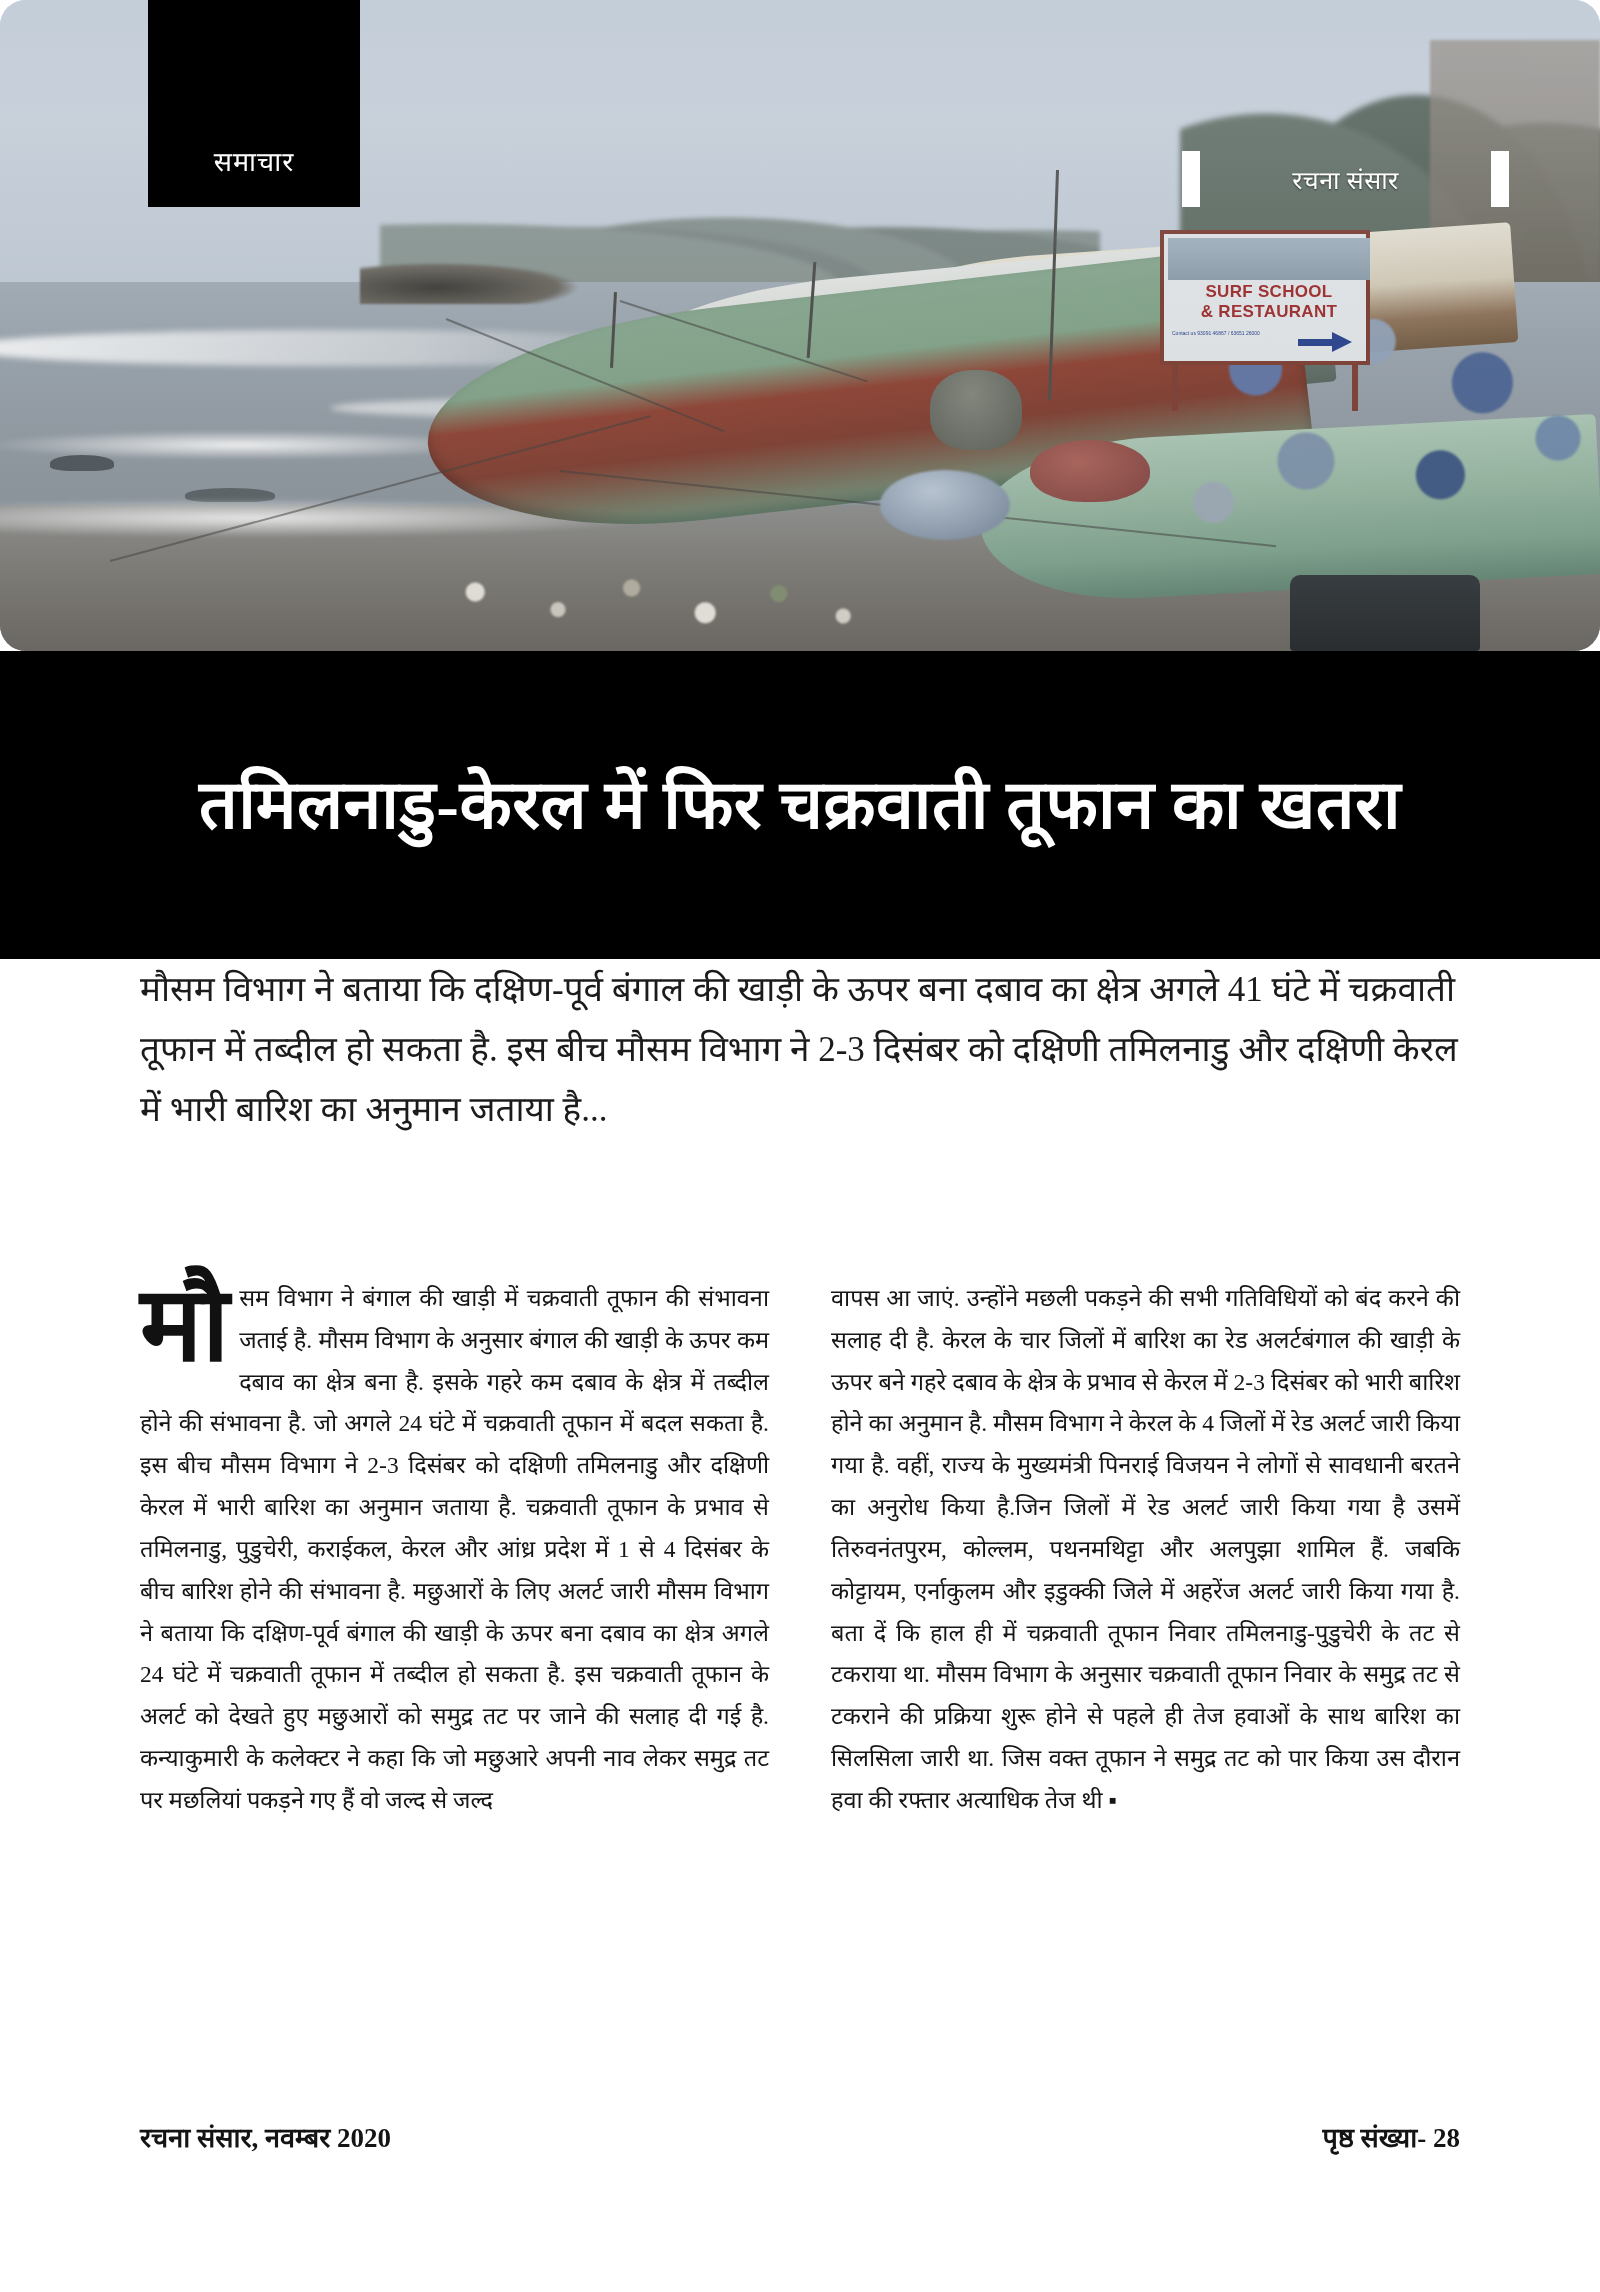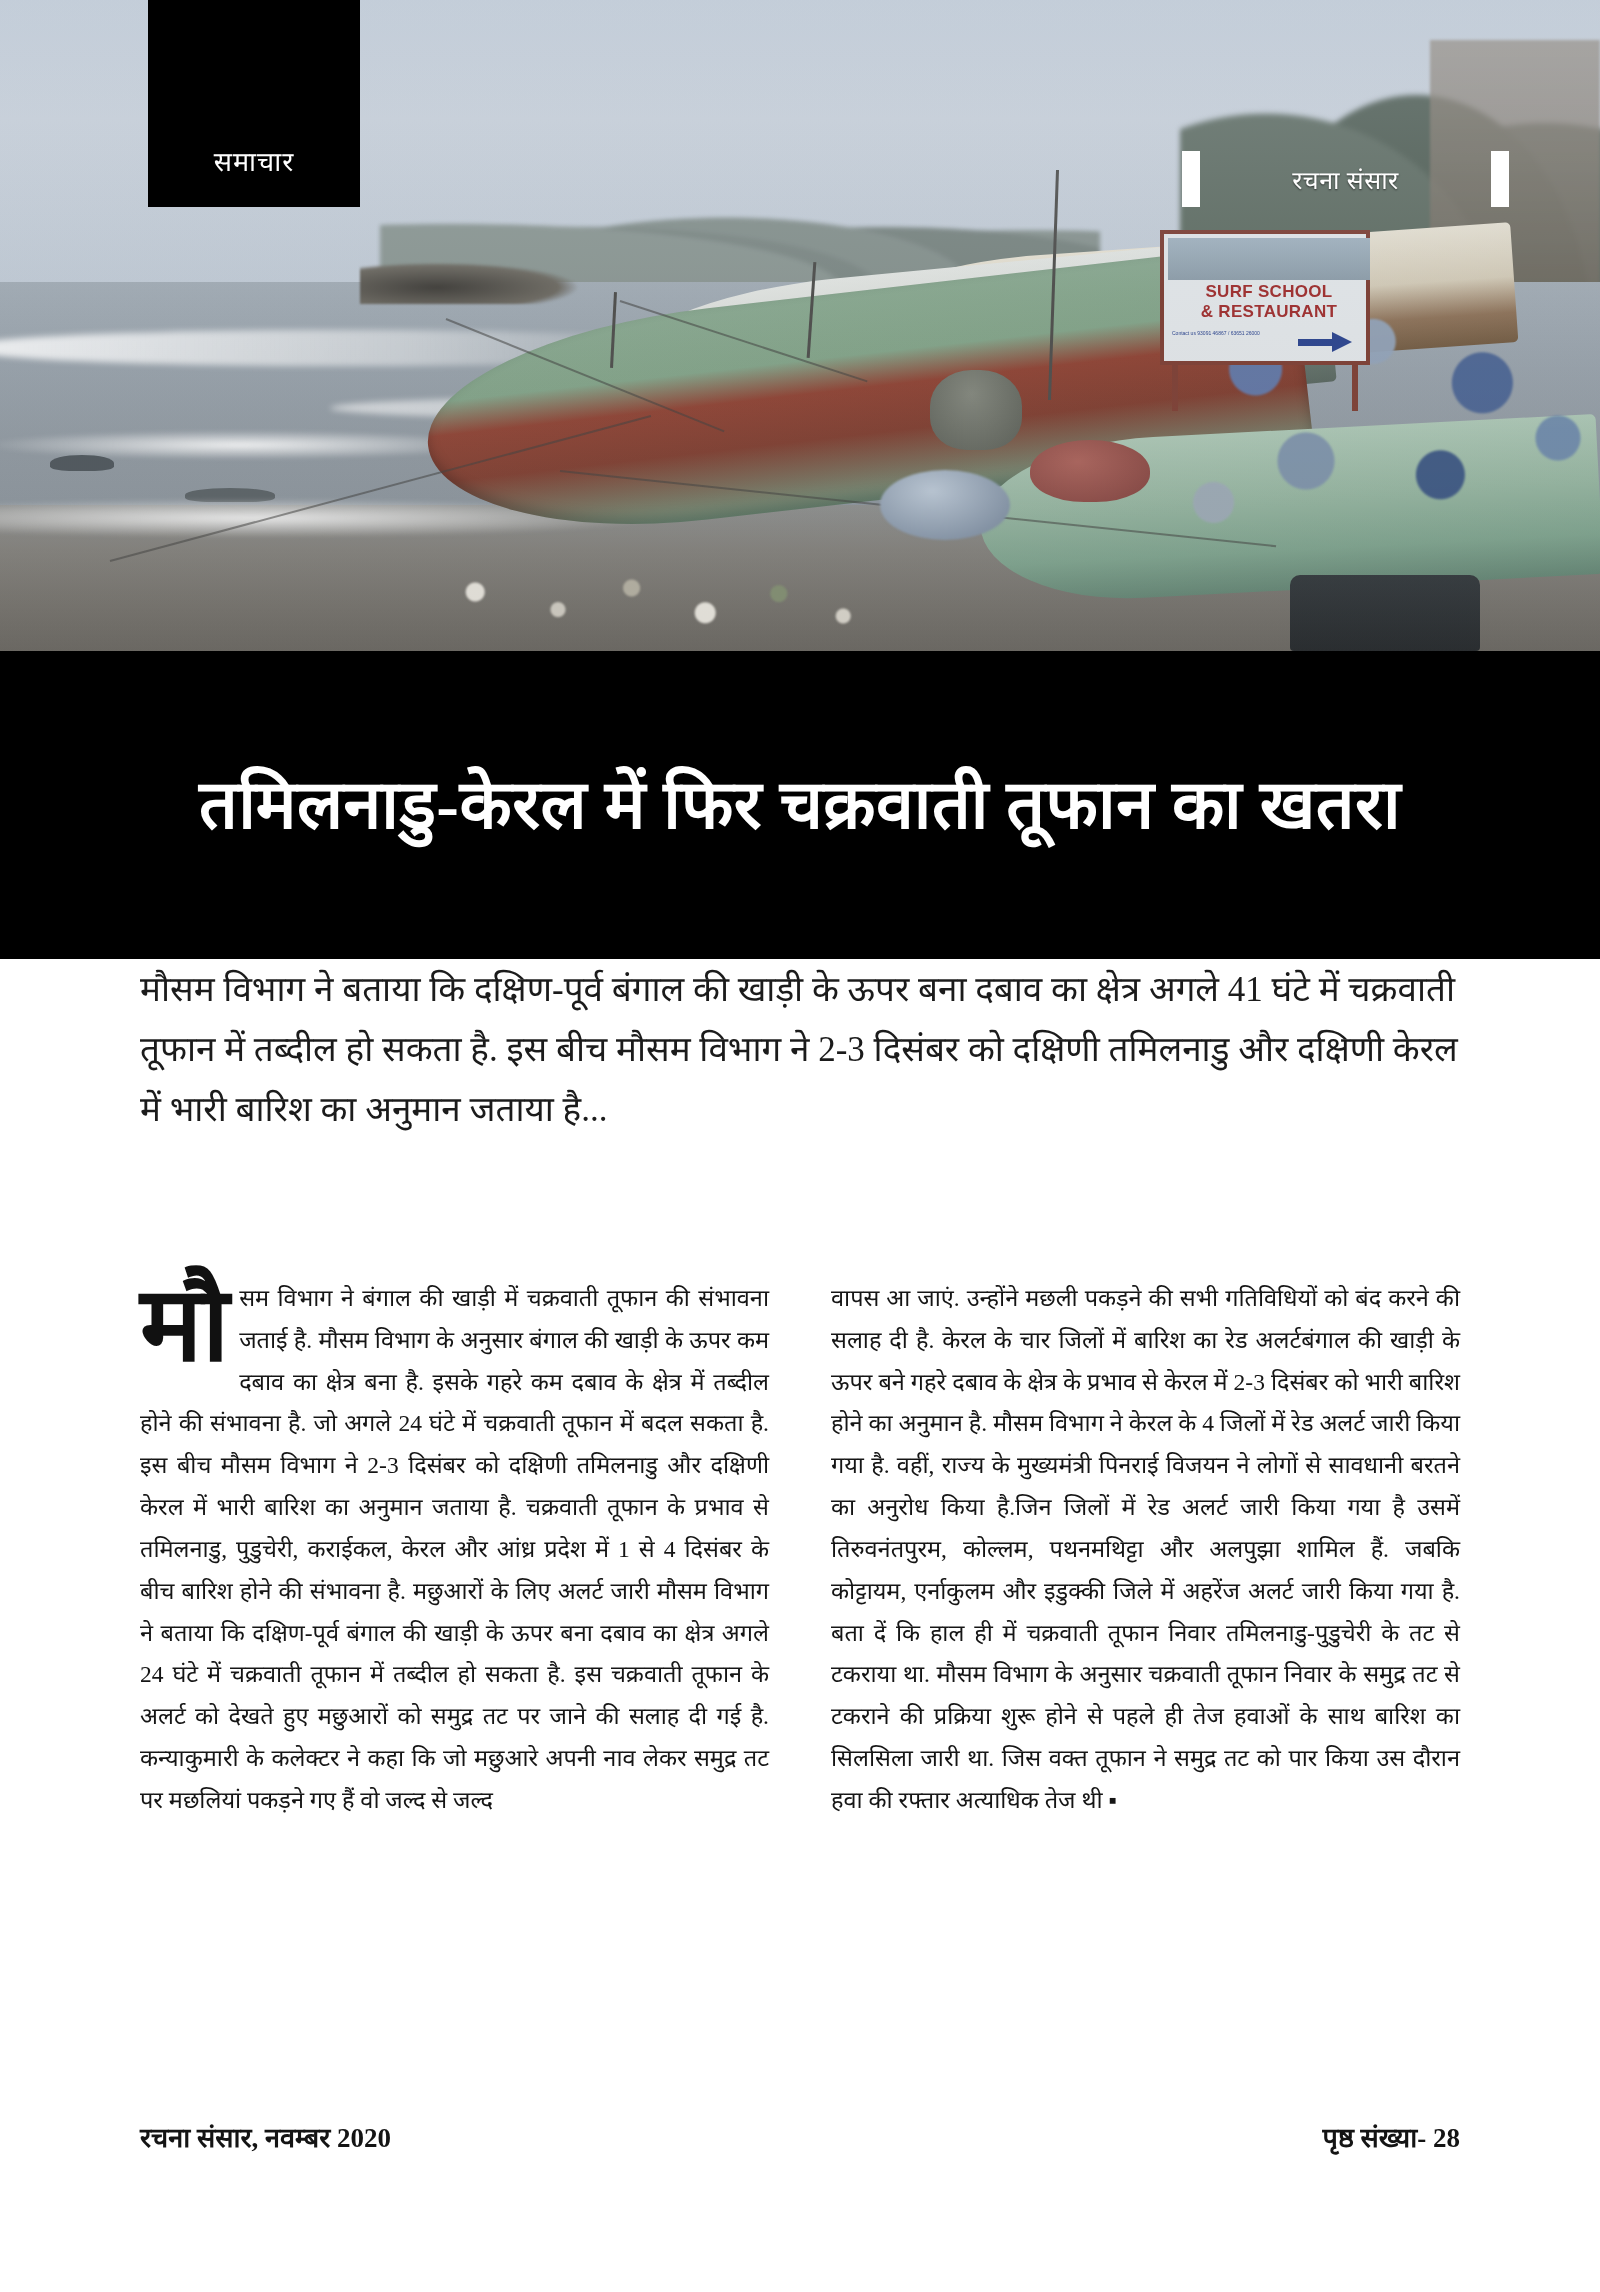--- a/index.html
+++ b/index.html
@@ -24,20 +24,21 @@
 
   
   .photo {
     position: absolute;
     left: 0;
     top: 0;
     width: 1600px;
     height: 651px;
     overflow: hidden;
     background: linear-gradient(#b9c3cf 0%, #aeb9c6 22%, #97a3ae 45%, #8a949d 70%, #7e848a 100%);
+    border-radius: 26px;
   }
 
   
   .sky {
     position: absolute; left:0; top:0; width:1600px; height:300px;
     background: linear-gradient(#c2ccd8 0%, #c8d0da 40%, #bcc6d1 100%);
   }
   
   .treeline-l {
     position:absolute; left:380px; top:180px; width:720px; height:110px;

